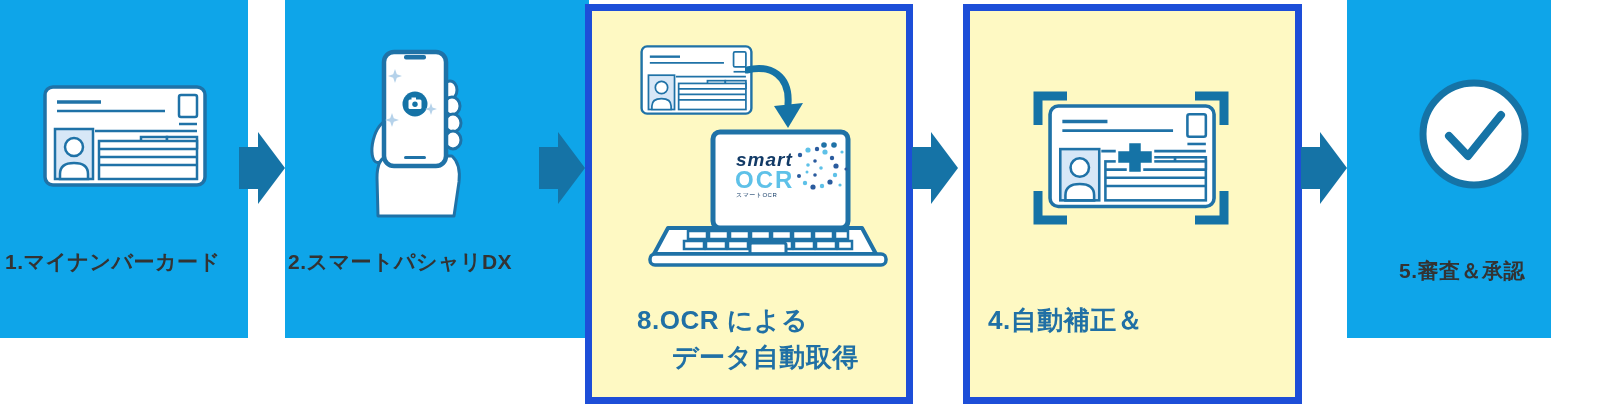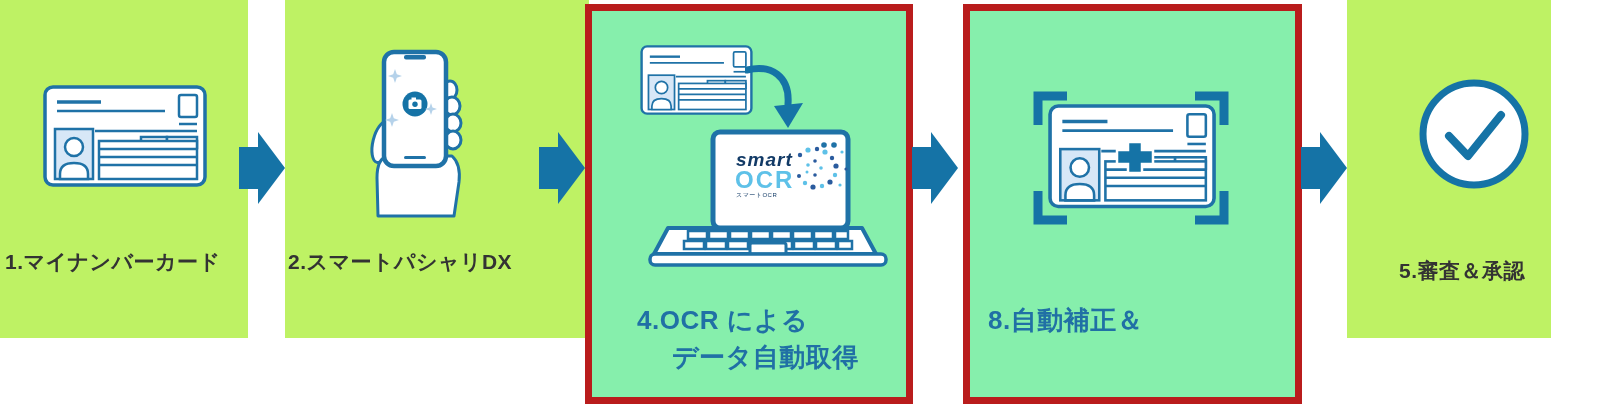--- a/index.html
+++ b/index.html
@@ -1,20 +1,20 @@
 <!DOCTYPE html>
 <html><head>
 <meta charset="utf-8">
 <style>
   html,body{margin:0;padding:0;background:#ffffff;}
   body{font-family:"Liberation Sans","DejaVu Sans",sans-serif;}
   #stage{position:relative;width:1601px;height:406px;background:#ffffff;overflow:hidden;}
 
-  .panel{position:absolute;background:#bef264;}
-  .panel.bordered{background:#86efac;border:7px solid #b91c1c;box-sizing:border-box;}
+  .panel{position:absolute;background:#0ea5e9;}
+  .panel.bordered{background:#fef9c3;border:7px solid #1d4ed8;box-sizing:border-box;}
 
   .illu{position:absolute;}
   .illu svg{display:block;}
 
   .cap{position:absolute;font-weight:700;color:#333333;font-size:21px;line-height:31px;
        white-space:nowrap;letter-spacing:0.5px;}
   .cap .l2{padding-left:28px;}
   .cap.blue{color:#2070a5;font-size:26px;line-height:37px;}
   .cap.blue .l2{padding-left:35px;}
 
@@ -162,21 +162,21 @@
           <rect x="124" y="117" width="20" height="8"></rect>
             <rect x="146" y="117" width="20" height="8"></rect>
           <rect x="168" y="117" width="20" height="8"></rect>
             <rect x="190" y="117" width="14" height="8"></rect>
         </g>
         <rect x="102" y="119" width="36" height="11" rx="2" fill="#ffffff" stroke="#1f72a7" stroke-width="3"></rect>
         <rect x="2" y="130" width="236" height="11" rx="5" fill="#ffffff" stroke="#1f72a7" stroke-width="3.5"></rect>
       </svg>
     </div>
     <div class="cap blue" style="left:45px;top:291px;">
-      <div>4.OCR による</div>
+      <div>8.OCR による</div>
       <div class="l2">データ自動取得</div>
     </div>
   </div>
 
   <div class="flow-arrow" style="left:912px;top:132px;">
     <svg width="46" height="72" viewBox="0 0 46 72">
         <polygon points="0,15 19,15 19,0 46,36 19,72 19,57 0,57" fill="#1573a6"></polygon>
       </svg>
   </div>
 
@@ -189,21 +189,21 @@
           <path d="M7,102 L7,131 L36,131"></path>
           <path d="M164,131 L193,131 L193,102"></path>
         </g>
         <g transform="translate(17,15) scale(1.025)">
             <use href="#idcard"></use>
           </g>
         <path d="M97,53 L111,53 L111,61 L122,61 L122,75 L111,75 L111,84 L97,84 L97,75 L86,75 L86,61 L97,61 Z" fill="#1573a6" stroke="#ffffff" stroke-width="2.5"></path>
       </svg>
     </div>
     <div class="cap blue" style="left:18px;top:291px;">
-      <div>8.自動補正＆</div>
+      <div>4.自動補正＆</div>
     </div>
   </div>
 
   <div class="flow-arrow" style="left:1301px;top:132px;">
     <svg width="46" height="72" viewBox="0 0 46 72">
         <polygon points="0,15 19,15 19,0 46,36 19,72 19,57 0,57" fill="#1573a6"></polygon>
       </svg>
   </div>
 
   <div class="panel" style="left:1347px;top:0;width:204px;height:338px;">

